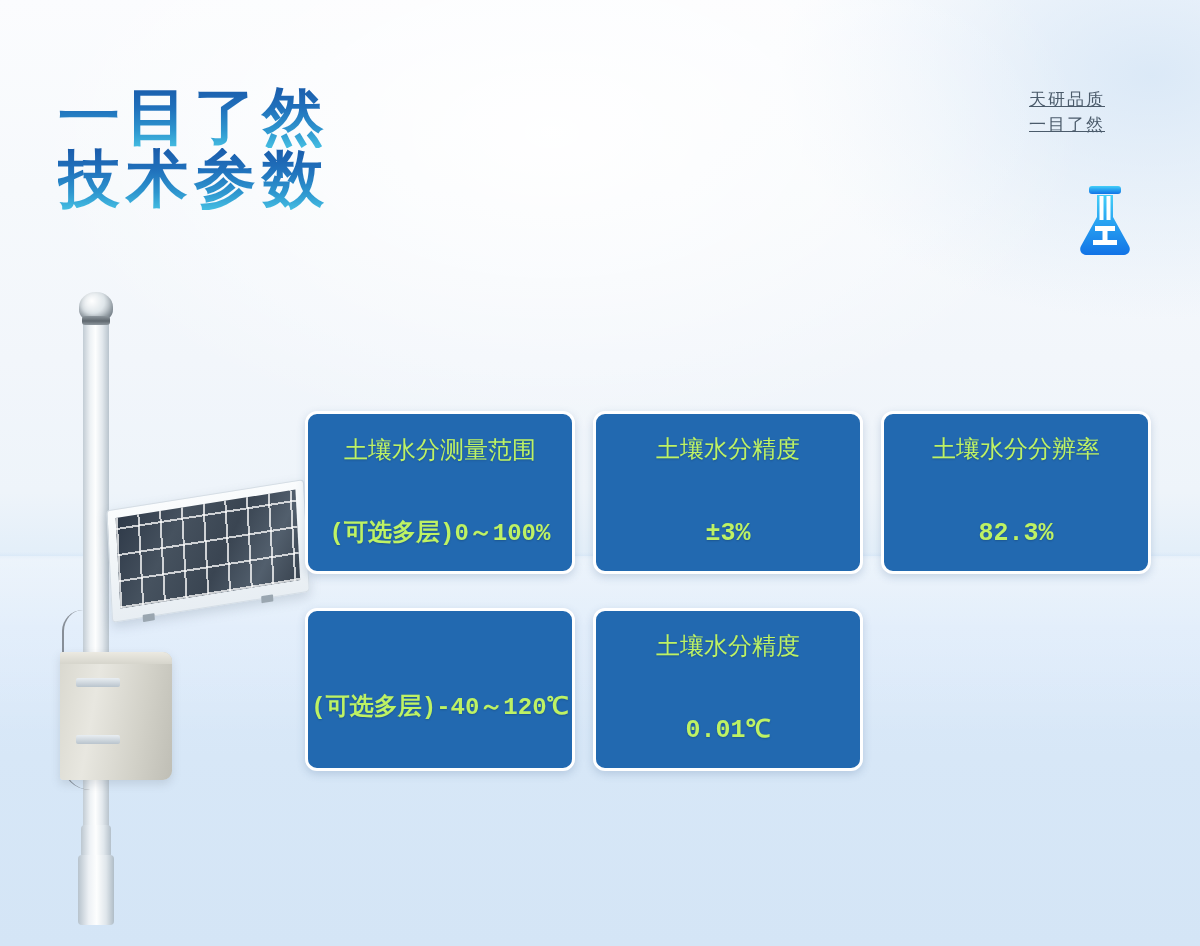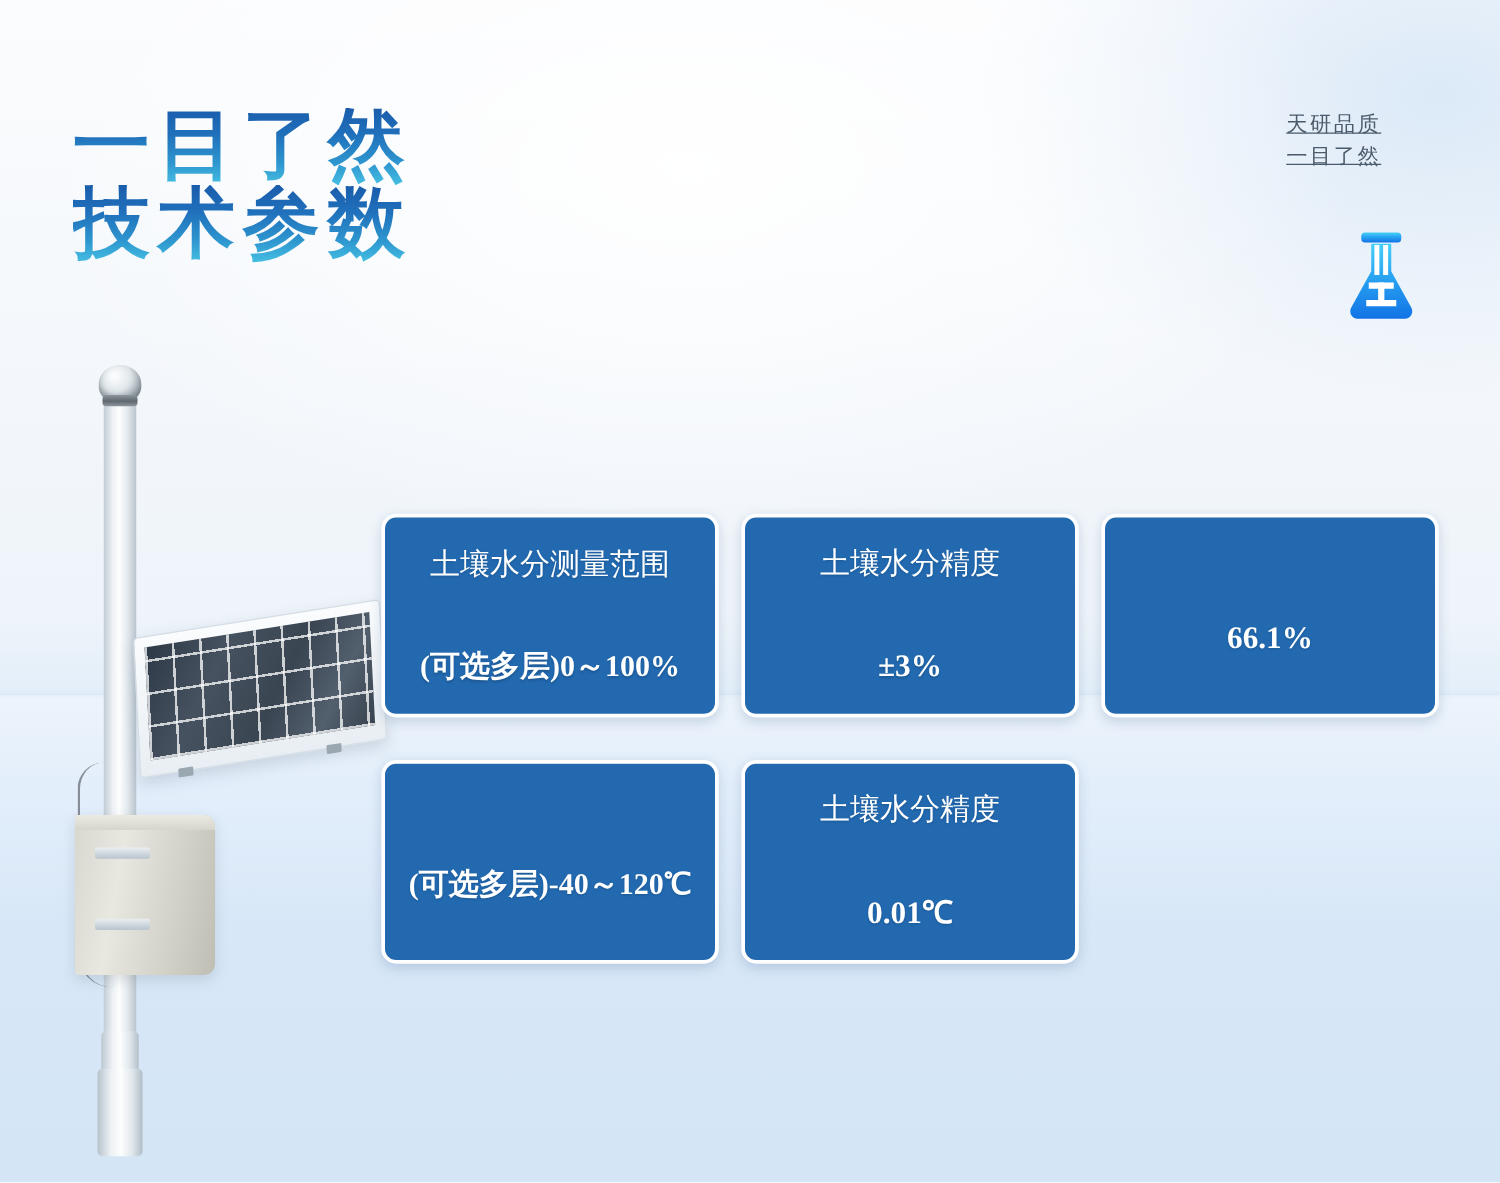--- a/index.html
+++ b/index.html
@@ -244,22 +244,22 @@
     box-shadow: 0 3px 9px rgba(60,95,140,0.22);
     display: flex;
     flex-direction: column;
     align-items: center;
     justify-content: center;
     box-sizing: border-box;
     padding: 0 8px;
   }
   .card-title,
   .card-value {
-    color: #ffffff;
-    font-family: Liberation Serif, serif;
+    color: #bef264;
+    font-family: Liberation Mono, monospace;
     text-align: left;
     white-space: nowrap;
     text-shadow: 0 1px 2px rgba(0,0,0,0.18);
   }
   .card-title {
     font-size: 24px;
     line-height: 1.25;
     margin-bottom: 16px;
   }
   .card-value {
@@ -335,21 +335,22 @@
       <div class="card-title">土壤水分测量范围</div>
       <div class="card-value">(可选多层)0～100%</div>
     </div>
 
     <div class="card">
       <div class="card-title">土壤水分精度</div>
       <div class="card-value">±3%</div>
     </div>
 
     <div class="card">
-      <div class="card-value">66.1%</div>
+      <div class="card-title">土壤水分分辨率</div>
+      <div class="card-value">82.3%</div>
     </div>
 
     <div class="card wide">
       <div class="card-value">(可选多层)-40～120℃</div>
     </div>
 
 
     <div class="card">
       <div class="card-title">土壤水分精度</div>
       <div class="card-value">0.01℃</div>

